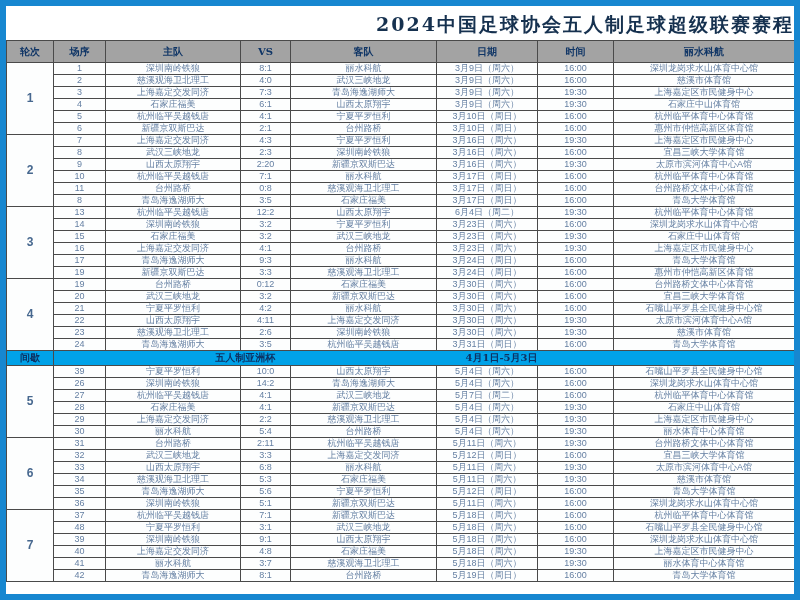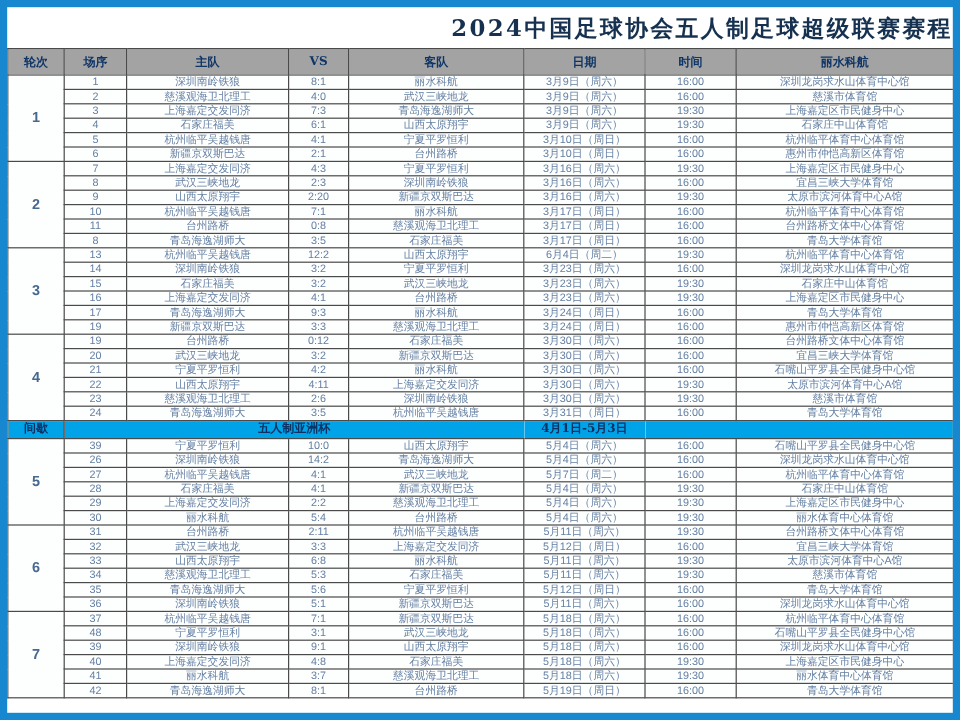--- a/index.html
+++ b/index.html
@@ -56,21 +56,21 @@
   }
   tr.interval-row td {
     background:#00a2e8;
     color:#0c3264;
     font-weight:bold;
     font-size:10px;
     height:14px;
     line-height:14px;
     font-family:"DejaVu Serif", serif;
   }
-  tr.interval-row td.noline { border-left-style:hidden; }
+  tr.interval-row td.noline { border-left-style:hidden;text-align:right; }
 </style>
 </head>
 <body>
 
 <div class="frame">
   <div class="title">2024中国足球协会五人制足球超级联赛赛程</div>
   <table>
     <colgroup>
       <col style="width:47px">
         <col style="width:52px">

